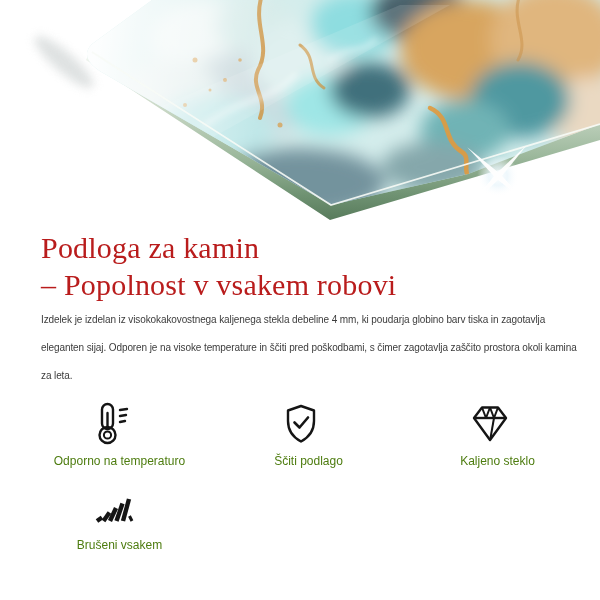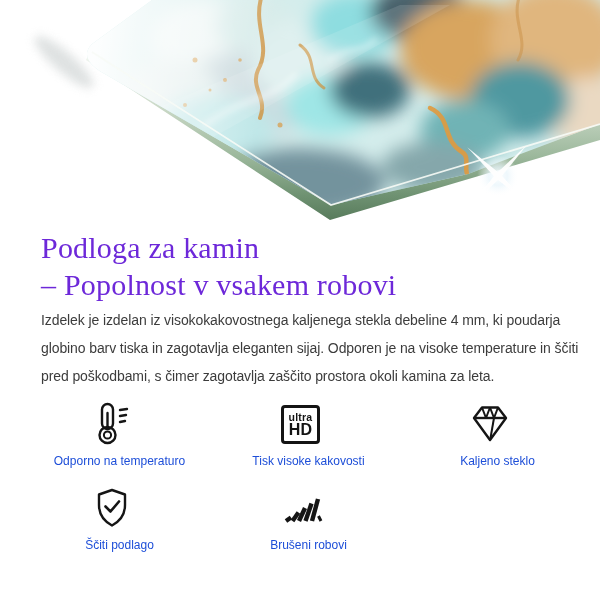--- a/index.html
+++ b/index.html
@@ -1,31 +1,31 @@
 <!DOCTYPE html>
 <html><head>
 <meta charset="utf-8">
 <style>
   html,body{margin:0;padding:0;}
   body{font-family:"Liberation Sans", sans-serif; background:#ffffff;}
   .canvas{position:relative;width:600px;height:600px;background:#ffffff;overflow:hidden;}
 
   .hero{position:absolute;top:0;left:0;width:600px;height:232px;}
 
-  .heading{position:absolute;left:41px;top:229px;color:#6d28d9;
+  .heading{position:absolute;left:41px;top:229px;color:#b91c1c;
     font-family:"Liberation Serif", serif;font-size:30px;line-height:37px;font-weight:400;
     letter-spacing:.2px;}
   .para{position:absolute;left:41px;top:306px;width:541px;color:#3c3c3c;
-    font-size:14px;line-height:28px;letter-spacing:-0.1px;}
+    font-size:10px;line-height:28px;letter-spacing:-0.1px;}
 
   .features{position:absolute;left:17px;top:400px;width:567px;
     display:grid;grid-template-columns:repeat(3,1fr);row-gap:15px;}
   .feature{display:flex;flex-direction:column;align-items:center;}
   .icon-wrap{height:48px;display:flex;align-items:center;justify-content:center;}
-  .feature-label{margin-top:6px;font-size:12px;line-height:15px;color:#1d4ed8;text-align:center;margin-left:16px;}
+  .feature-label{margin-top:6px;font-size:12px;line-height:15px;color:#4d7c0f;text-align:center;margin-left:16px;}
 
   .icon-svg{stroke:#151515;fill:none;stroke-width:2.4;}
 
   .uhd-box{width:39px;height:39px;border:3px solid #141414;border-radius:4px;
     display:flex;flex-direction:column;align-items:center;justify-content:center;
     color:#141414;box-sizing:border-box;}
   .uhd-top{font-size:10.5px;font-weight:700;line-height:10px;letter-spacing:.2px;}
   .uhd-bottom{font-size:16px;font-weight:800;line-height:15px;letter-spacing:.3px;}
 </style>
 </head>
@@ -146,61 +146,52 @@
           <circle cx="17.5" cy="34" r="8"></circle>
           <circle cx="17.5" cy="34" r="3.6" stroke-width="2"></circle>
           <path d="M30,9 L37,8"></path>
             <path d="M30,15 L36,14"></path>
             <path d="M30,21 L35,20"></path>
         </svg>
       </div>
       <div class="feature-label">Odporno na temperaturo</div>
     </div>
 
+
     <div class="feature">
       <div class="icon-wrap">
-        <div class="uhd-box">
-          <span class="uhd-top">ultra</span>
-          <span class="uhd-bottom">HD</span>
-        </div>
+        <svg width="44" height="44" viewBox="0 0 44 44" class="icon-svg" stroke-linecap="round" stroke-linejoin="round">
+          <path d="M22,4 L35,8.5 L35,19 C35,29.5 29.5,35.5 22,39.5 C14.5,35.5 9,29.5 9,19 L9,8.5 Z"></path>
+          <path d="M15.5,20.5 L20.5,25.5 L29,15.5" stroke-width="2.6"></path>
+        </svg>
       </div>
-      <div class="feature-label">Tisk visoke kakovosti</div>
+      <div class="feature-label">Ščiti podlago</div>
     </div>
 
     <div class="feature">
       <div class="icon-wrap">
         <svg width="44" height="42" viewBox="0 0 44 42" class="icon-svg" stroke-width="2.3" stroke-linejoin="round">
           <path d="M6,15 L14,4.5 L30,4.5 L38,15 L22,37 Z"></path>
           <line x1="6" y1="15" x2="38" y2="15"></line>
           <path d="M14,4.5 L18,15 M22,4.5 L18,15 M22,4.5 L26,15 M30,4.5 L26,15" stroke-width="2"></path>
           <path d="M26,15 L22.5,35" stroke-width="2"></path>
         </svg>
       </div>
       <div class="feature-label">Kaljeno steklo</div>
     </div>
 
     <div class="feature">
       <div class="icon-wrap">
-        <svg width="44" height="44" viewBox="0 0 44 44" class="icon-svg" stroke-linecap="round" stroke-linejoin="round">
-          <path d="M22,4 L35,8.5 L35,19 C35,29.5 29.5,35.5 22,39.5 C14.5,35.5 9,29.5 9,19 L9,8.5 Z"></path>
-          <path d="M15.5,20.5 L20.5,25.5 L29,15.5" stroke-width="2.6"></path>
-        </svg>
-      </div>
-      <div class="feature-label">Ščiti podlago</div>
-    </div>
-
-    <div class="feature">
-      <div class="icon-wrap">
         <svg width="48" height="44" viewBox="0 0 48 44" stroke="#151515" fill="none" stroke-width="4.4">
           <path d="M9,35 L14,31.5"></path>
           <path d="M15.5,35 L21.5,26.5"></path>
           <path d="M22,35 L28,22"></path>
           <path d="M28.5,35 L34.5,17.5"></path>
           <path d="M35,35 L41,13"></path>
           <path d="M41.5,30 L44,35" stroke-width="3"></path>
         </svg>
       </div>
-      <div class="feature-label">Brušeni robovi</div>
+      <div class="feature-label">Brušeni vsakem</div>
     </div>
 
 
   </div>
 </div>
 
 </body></html>

